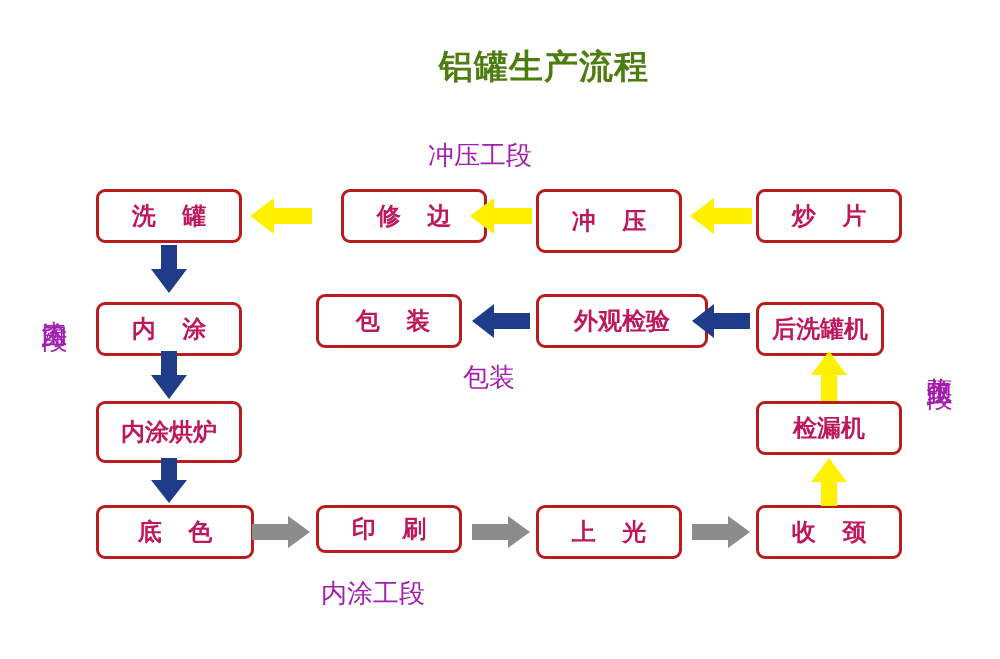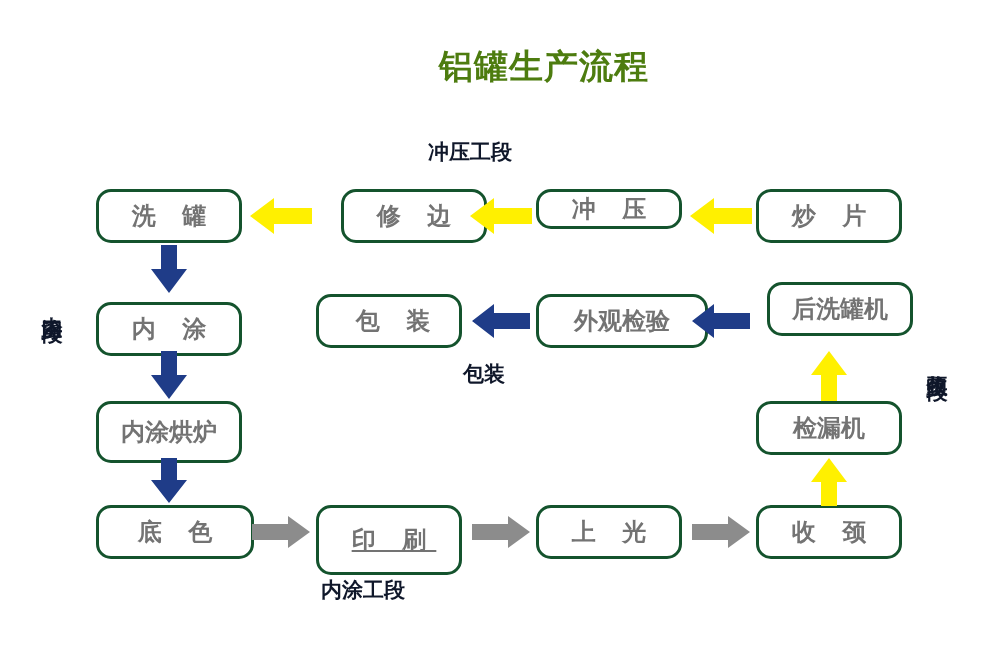--- a/index.html
+++ b/index.html
@@ -30,39 +30,39 @@
     color: #4d7c0f;
     letter-spacing: 1px;
     padding-left: 44px;
   }
 
   
   .node {
     position: absolute;
     box-sizing: border-box;
     background: #ffffff;
-    border: 3px solid #14532d;
-    border-radius: 15px;
+    border: 3px solid #b91c1c;
+    border-radius: 9px;
     display: flex;
     align-items: center;
     justify-content: center;
     font-size: 24px;
     font-weight: 600;
-    color: #737373;
+    color: #be185d;
     white-space: nowrap;
   }
   .node.spaced { letter-spacing: 10px; text-indent: 10px; }
 
   
   .section-label {
     position: absolute;
-    font-size: 21px;
-    color: #0f172a;
+    font-size: 26px;
+    color: #a21caf;
     white-space: nowrap;
-    font-weight: 700;
+    font-weight: 400;
   }
   .section-label.vertical {
     writing-mode: vertical-rl;
     text-orientation: upright;
     letter-spacing: 2px;
   }
 
   
   .arrow { position: absolute; }
   .arrow svg { display: block; }
@@ -79,33 +79,33 @@
   <div class="section-label vertical" style="left:38px; top:300px;">内涂工段</div>
 
   <div class="section-label vertical" style="left:923px; top:358px;">收颈工段</div>
 
   <div class="section-label" style="left:463px; top:360px;">包装</div>
 
   <div class="section-label" style="left:321px; top:576px;">内涂工段</div>
 
   <div class="node spaced" style="left:96px;  top:189px; width:146px; height:54px;">洗 罐</div>
   <div class="node spaced" style="left:316px; top:189px; width:146px; height:54px;margin-left:25px;">修 边</div>
-  <div class="node spaced" style="left:536px; top:189px; width:146px; height:40px;">冲 压</div>
+  <div class="node spaced" style="left:536px; top:189px; width:146px; height:64px;">冲 压</div>
   <div class="node spaced" style="left:756px; top:189px; width:146px; height:54px;">炒 片</div>
 
   <div class="node spaced" style="left:96px;  top:294px; width:146px; height:54px;margin-top:8px;">内 涂</div>
   <div class="node spaced" style="left:316px; top:294px; width:146px; height:54px;padding-left:8px;">包 装</div>
   <div class="node" style="left:536px; top:294px; width:172px; height:54px;">外观检验</div>
-  <div class="node" style="left:756px; top:282px; width:146px; height:54px;margin-left:11px;">后洗罐机</div>
+  <div class="node" style="left:756px; top:302px; width:128px; height:54px;">后洗罐机</div>
 
   <div class="node" style="left:96px;  top:401px; width:146px; height:62px;">内涂烘炉</div>
   <div class="node" style="left:756px; top:401px; width:146px; height:54px;">检漏机</div>
 
   <div class="node spaced" style="left:96px;  top:505px; width:158px; height:54px;">底 色</div>
-  <div class="node spaced" style="left:316px; top:505px; width:146px; height:70px;text-decoration:underline;">印 刷</div>
+  <div class="node spaced" style="left:316px; top:505px; width:146px; height:48px;">印 刷</div>
   <div class="node spaced" style="left:524px; top:505px; width:146px; height:54px;margin-left:12px;">上 光</div>
   <div class="node spaced" style="left:756px; top:505px; width:146px; height:54px;">收 颈</div>
 
   <div class="arrow" style="left:250px; top:196px;">
     <svg width="62" height="40" viewBox="0 0 62 40">
       <polygon points="0,20 24,2 24,12 62,12 62,28 24,28 24,38" fill="#FFF000"></polygon>
     </svg>
   </div>
   <div class="arrow" style="left:470px; top:196px;">
     <svg width="62" height="40" viewBox="0 0 62 40">

